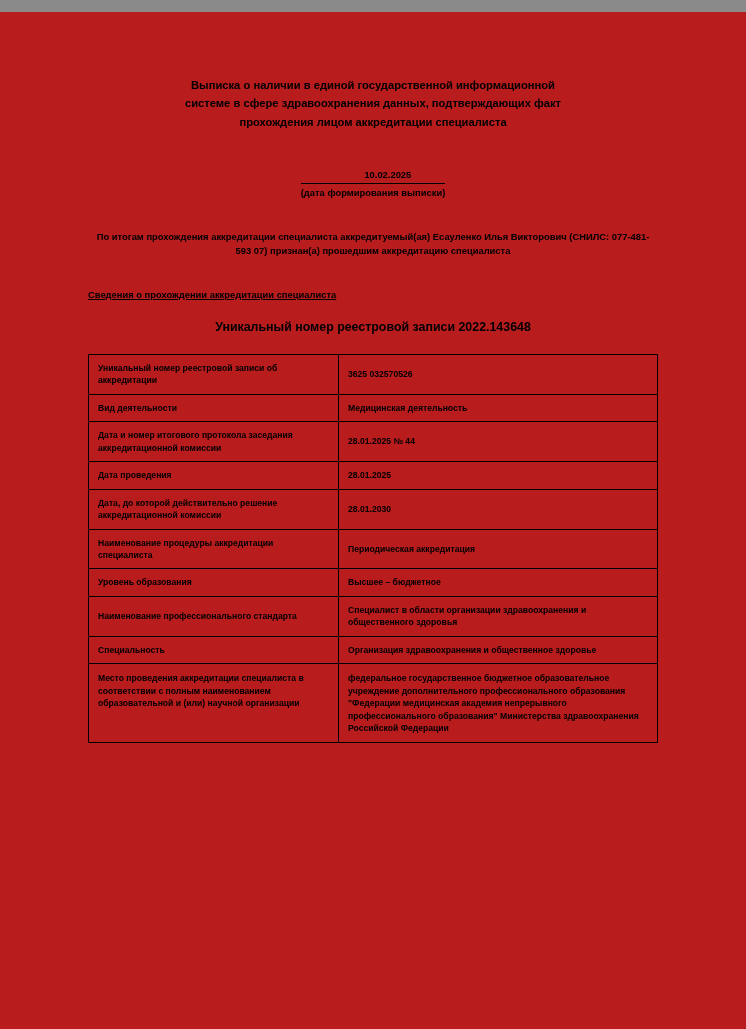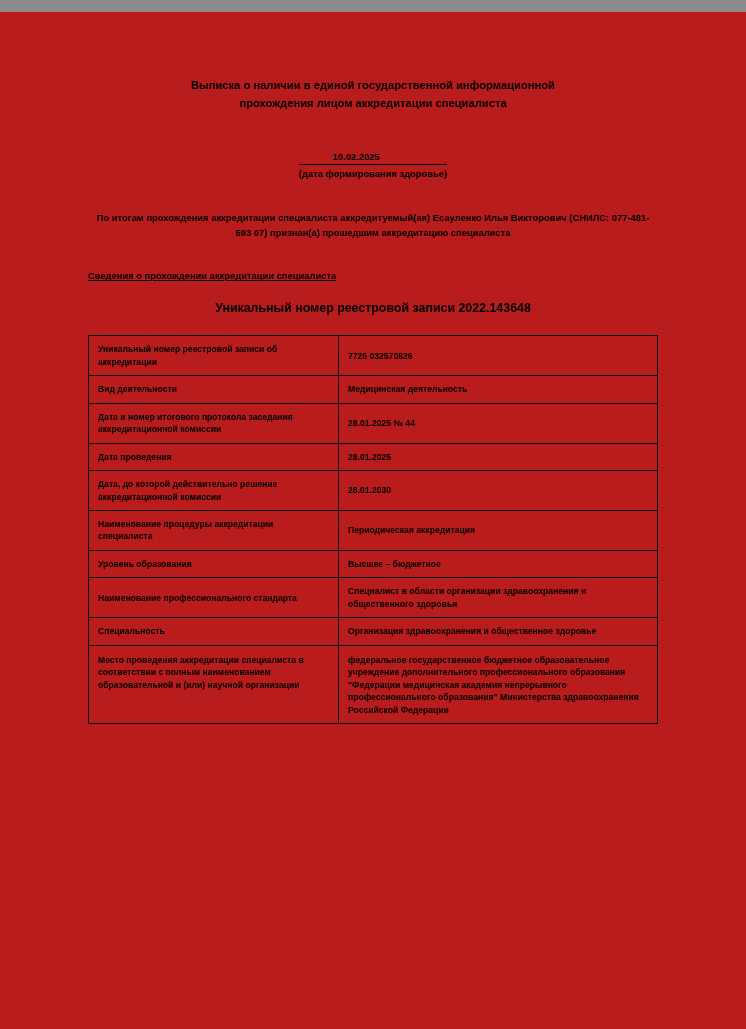--- a/index.html
+++ b/index.html
@@ -35,21 +35,21 @@
   .doc-title div {
     white-space: nowrap;
   }
   .date-block {
     margin-top: 38px;
     text-align: center;
     width: 100%;
   }
   .date-inner {
     display: inline-block;
-    text-align: left;
+    text-align: right;
   }
   .date-value {
     font-size: 9.4px;
     font-weight: bold;
     color: #000;
     border-bottom: 1px solid #000;
     padding: 0 34px 2px 34px;
     display: block;
     line-height: 1.2;
   }
@@ -110,41 +110,42 @@
   }
 </style>
 </head>
 <body>
 
 <div class="page">
   <div class="content">
 
     <div class="doc-title">
       <div>Выписка о наличии в единой государственной информационной</div>
+      <div>системе в сфере здравоохранения данных, подтверждающих факт</div>
       <div>прохождения лицом аккредитации специалиста</div>
     </div>
 
     <div class="date-block">
       <span class="date-inner">
         <span class="date-value">10.02.2025</span>
-        <span class="date-caption">(дата формирования здоровье)</span>
+        <span class="date-caption">(дата формирования выписки)</span>
       </span>
     </div>
 
     <div class="summary">По итогам прохождения аккредитации специалиста аккредитуемый(ая) Есауленко Илья Викторович (СНИЛС: 077-481-593 07) признан(а) прошедшим аккредитацию специалиста</div>
 
     <div class="section-link">Сведения о прохождении аккредитации специалиста</div>
 
     <div class="record-number">Уникальный номер реестровой записи 2022.143648</div>
 
     <table class="info">
       <tbody>
         <tr>
           <td class="label">Уникальный номер реестровой записи об аккредитации</td>
-          <td class="value">7725 032570526</td>
+          <td class="value">3625 032570526</td>
         </tr>
         <tr>
           <td class="label">Вид деятельности</td>
           <td class="value">Медицинская деятельность</td>
         </tr>
         <tr>
           <td class="label">Дата и номер итогового протокола заседания аккредитационной комиссии</td>
           <td class="value">28.01.2025 № 44</td>
         </tr>
         <tr>

